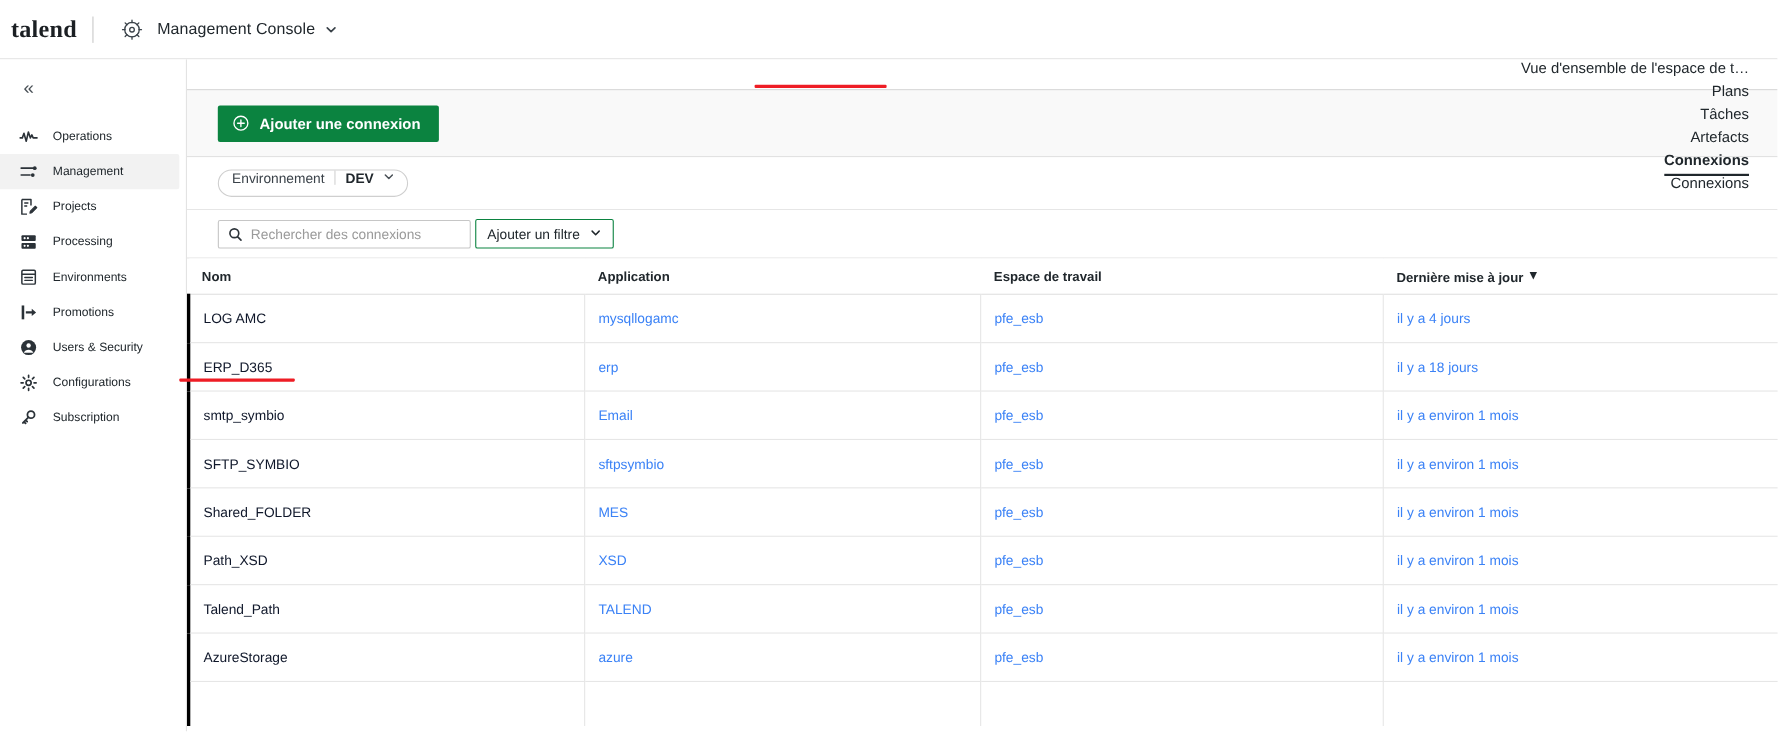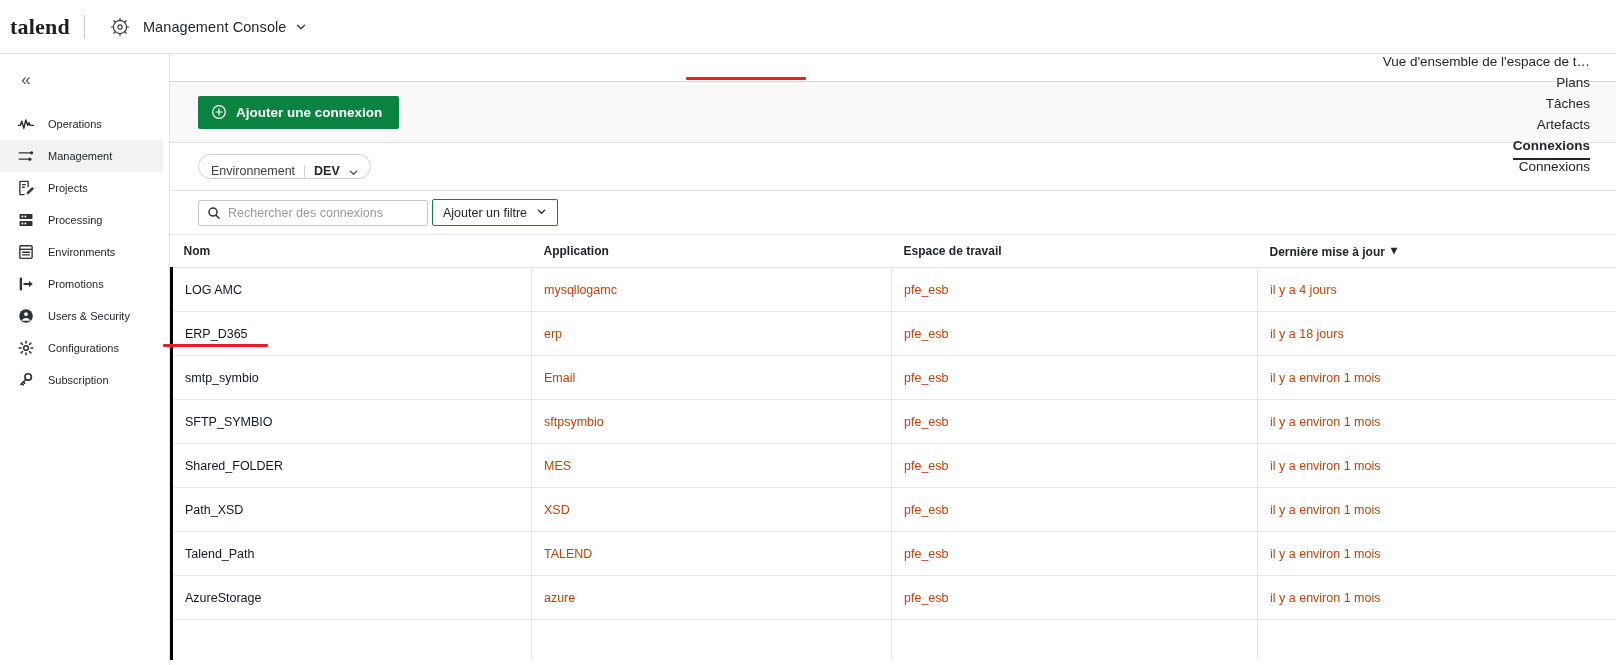--- a/index.html
+++ b/index.html
@@ -94,21 +94,21 @@
     font-family: "Liberation Sans", sans-serif;
     font-size: 13.5px; font-weight: 700; cursor: pointer;
   }
   .plus-ico { display: inline-flex; align-items: center; }
 
   .envbar {
     height: 48px; display: flex; align-items: center; padding-left: 28px;
     background: #ffffff; border-bottom: 1px solid #e6e6e6;
   }
   .env-pill {
-    display: inline-flex; align-items: flex-end; height: 25px;
+    display: inline-flex; align-items: flex-start; height: 25px;
     border: 1px solid #cfcfcf; border-radius: 13px; padding: 0 11px 0 12px;
     background: #ffffff; cursor: pointer; font-size: 12.5px; color: #3a4249;
   }
   .env-sep { width: 1px; height: 13px; background: #d2d2d2; margin: 0 9px; }
   .env-val { font-weight: 700; color: #20272c; }
   .env-chev { margin-left: 8px; color: #4a5157; display: inline-flex; }
 
   .filterbar {
     height: 44px; display: flex; align-items: center; padding-left: 28px;
     gap: 4px; background: #ffffff; border-bottom: 1px solid #e6e6e6;
@@ -134,21 +134,21 @@
   }
 
   
   .table { width: 100%; border-collapse: collapse; table-layout: fixed; }
   .table th {
     text-align: left; font-size: 12px; font-weight: 700; color: #20272c;
     padding: 8px 0 8px 12px; border-bottom: 1px solid #e0e0e0;
     background: #ffffff;
   }
   .table td {
-    font-size: 12.5px; color: #c2410c;
+    font-size: 12.5px; color: #3b82f6;
     padding: 14px 0 14px 12px;
     border-bottom: 1px solid #e6e6e6; border-right: 1px solid #e6e6e6;
     height: 44px; vertical-align: middle;
   }
   .table td:first-child {
     color: #0f172a; border-left: 3px solid #000000; padding-left: 12px;
   }
   .table td:last-child { border-right: none; }
   .table tr td:first-child { font-size: 12.5px; }
   .col-nom { width: 360px; }

